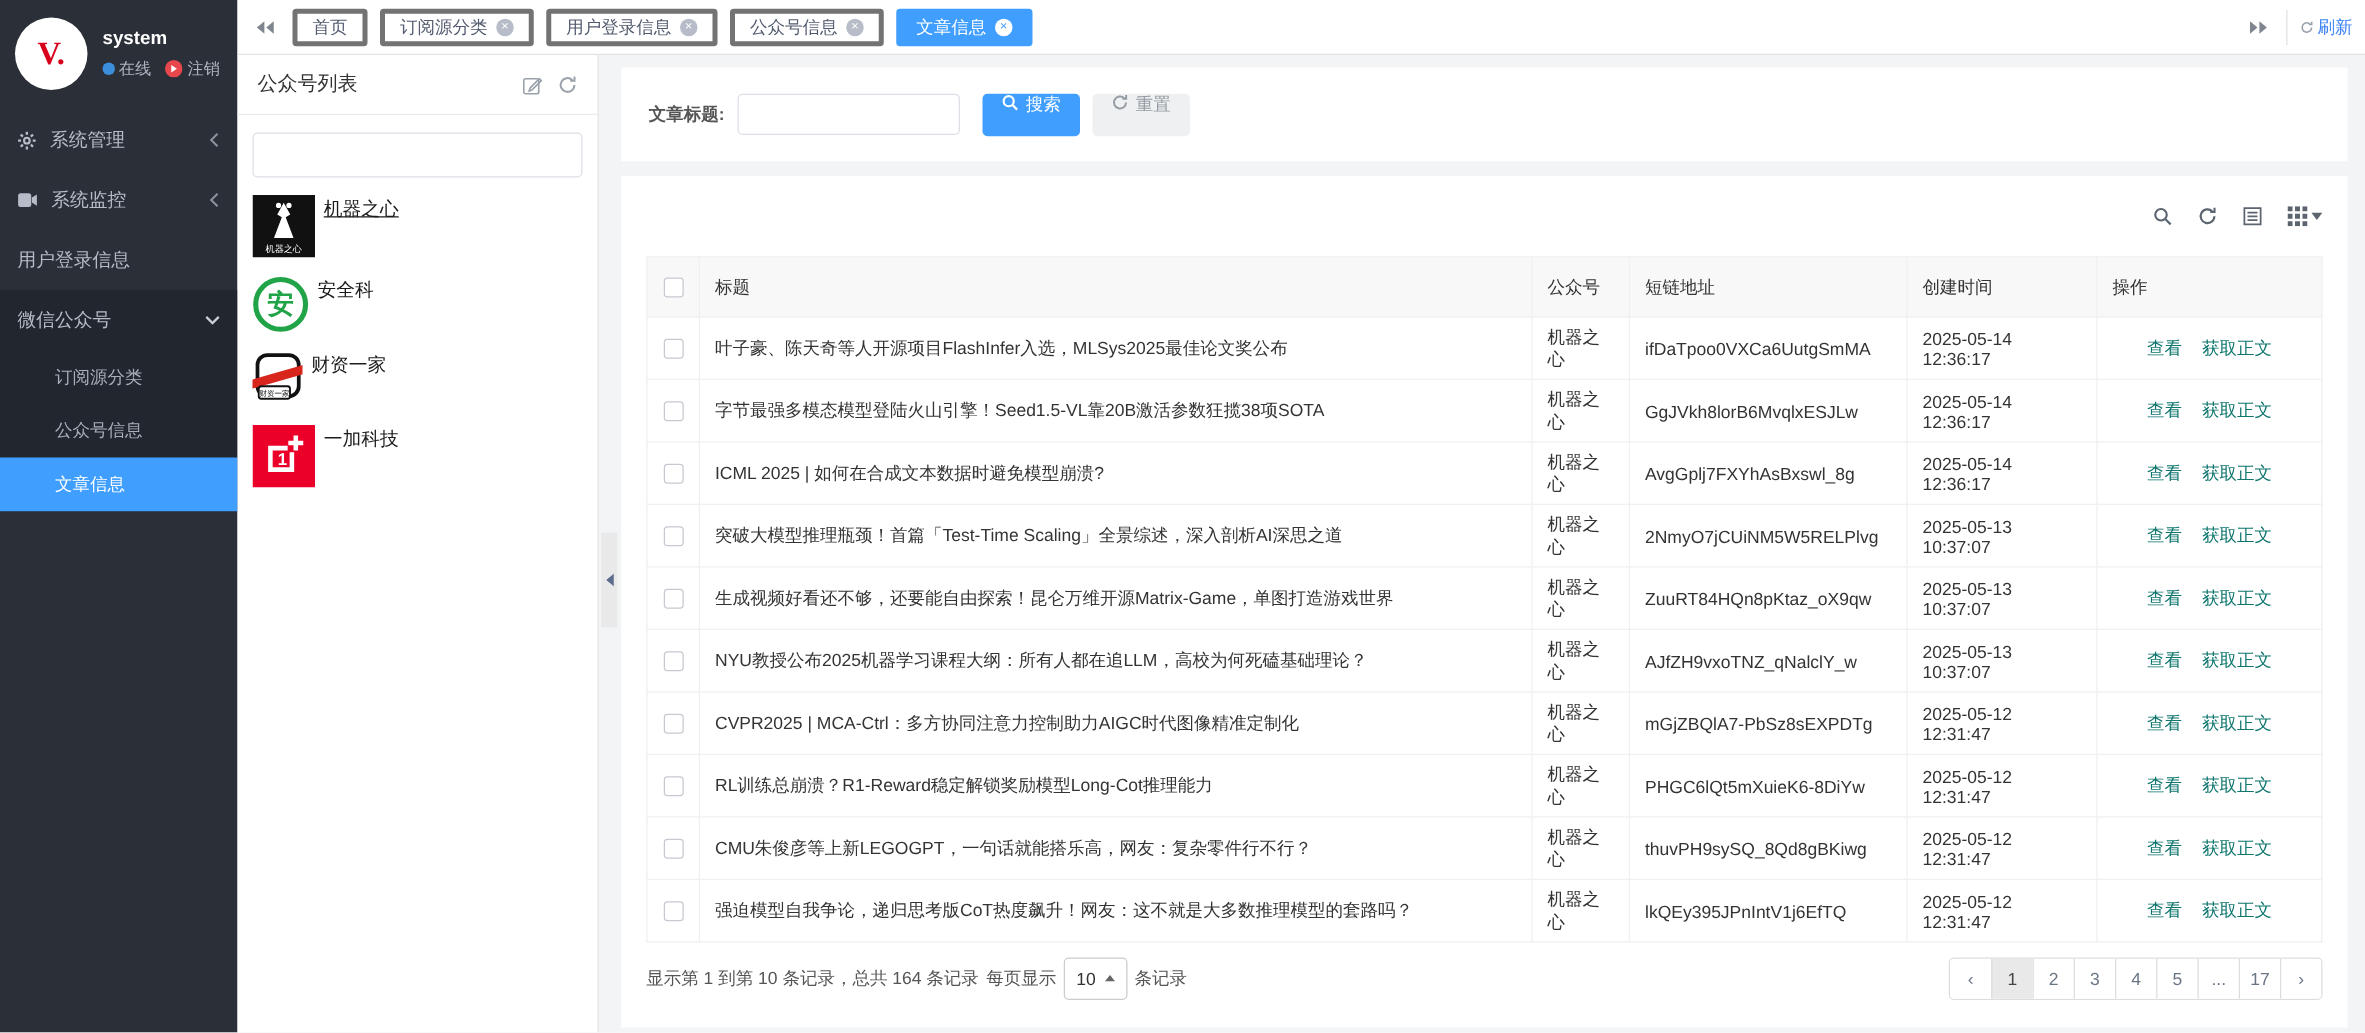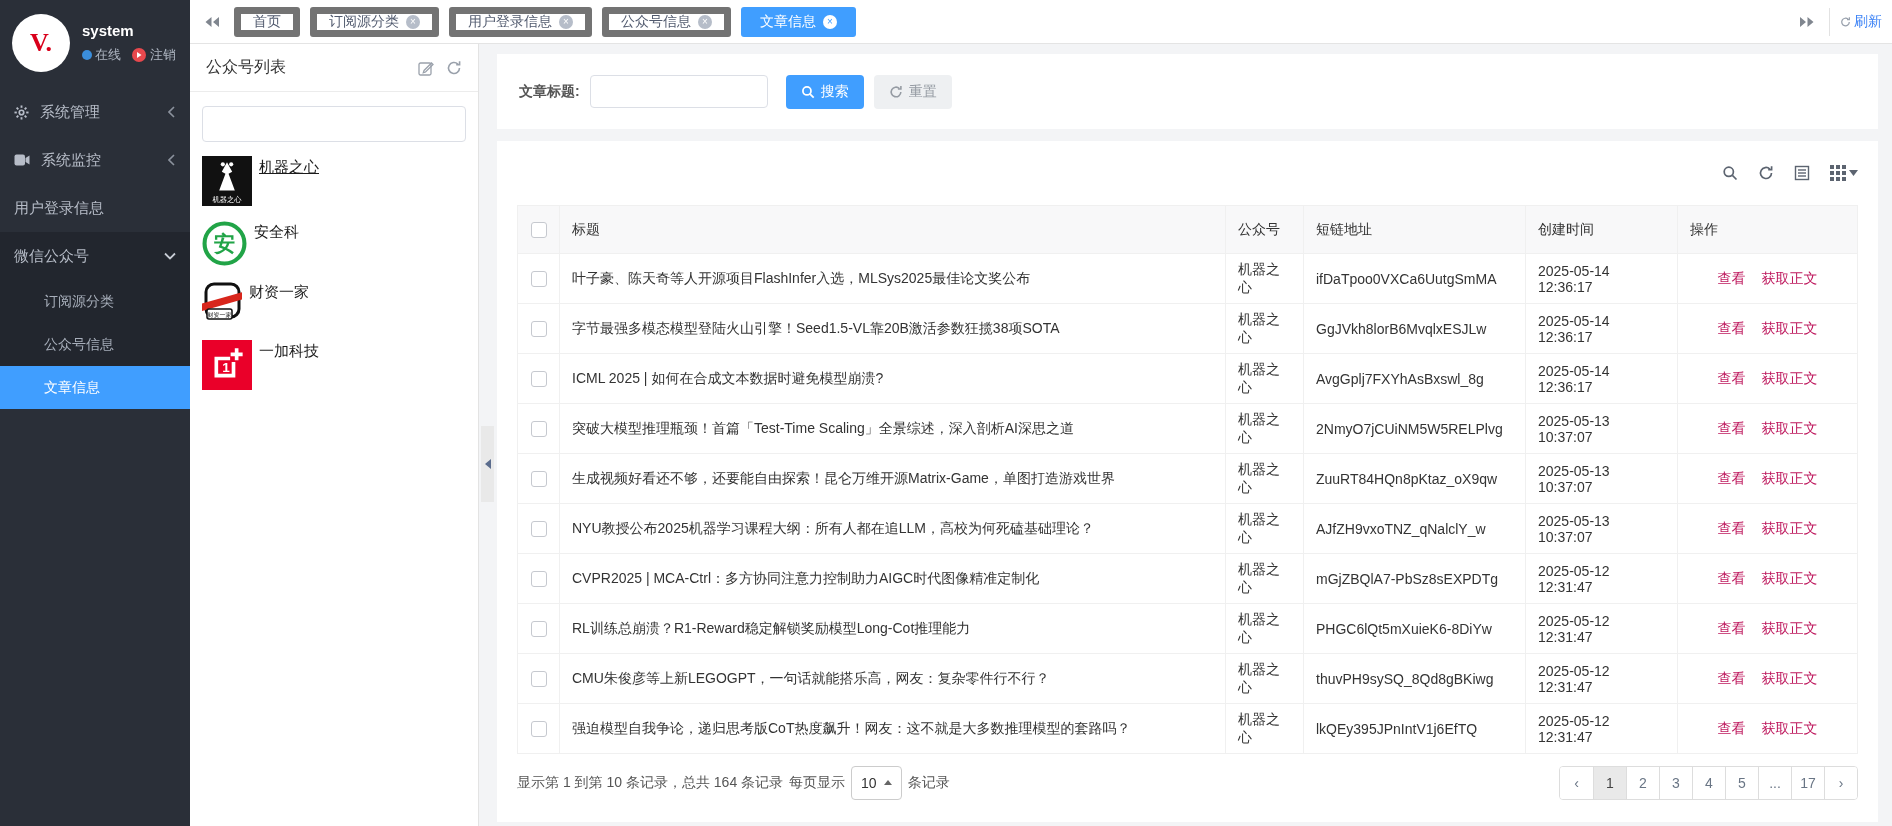--- a/index.html
+++ b/index.html
@@ -26,21 +26,21 @@
   .submenu-item.active { background:#409eff; color:#fff; }
   .chev { color:#8b929d; }
 
   
   .right-col { flex:1; display:flex; flex-direction:column; min-width:0; }
 
   
   .tabbar { height:44px; background:#fff; border-bottom:1px solid #e4e4e4; display:flex; align-items:center; padding:0 10px; gap:10px; flex-shrink:0;}
   .tab-arrow { color:#80868f; display:flex; align-items:center; cursor:pointer; padding:0 4px; flex-shrink:0;}
   .tabs { display:flex; gap:10px; flex:1; }
-  .tab { height:30px; border:7px solid #737373; border-radius:3px; background:#fff; color:#515a6e; display:flex; align-items:center;
+  .tab { height:30px; border:4px solid #737373; border-radius:3px; background:#fff; color:#515a6e; display:flex; align-items:center;
     gap:7px; padding:0 12px; font-size:14px; cursor:pointer; white-space:nowrap;}
   .tab.active { background:#409eff; border-color:#409eff; color:#fff; }
   .tab .close { width:14px; height:14px; border-radius:50%; background:#b6bdc9; color:#fff; font-size:10px; line-height:14px;
     text-align:center; display:inline-block; }
   .tab.active .close { background:#fff; color:#409eff; }
   .tab-divider { width:1px; height:28px; background:#e2e2e2; flex-shrink:0;}
   .tab-refresh { display:flex; align-items:center; gap:3px; color:#3b82f6; white-space:nowrap; width:42px; overflow:hidden; flex-shrink:0; cursor:pointer;}
 
   .content-row { flex:1; display:flex; min-height:0; }
 
@@ -59,40 +59,40 @@
   .collapse-handle { position:absolute; right:-16px; top:382px; width:13px; height:76px; background:#e9e9e9; display:flex;
     align-items:center; justify-content:center; cursor:pointer; z-index:5;}
   .collapse-handle i { width:0; height:0; border-top:5px solid transparent; border-bottom:5px solid transparent; border-right:6px solid #5b6c8d; display:block;}
 
   
   .main { flex:1; min-width:0; padding:10px 14px 4px 18px; display:flex; flex-direction:column; }
   .card { background:#fff; }
   .search-card { height:75px; display:flex; align-items:center; padding-left:22px; gap:0; flex-shrink:0;}
   .search-label { font-weight:bold; color:#555; margin-right:10px; }
   .search-input { width:178px; height:33px; border:1px solid #dcdfe6; border-radius:4px; padding:0 8px; font-size:14px; outline:none; margin-right:18px;}
-  .btn { height:34px; border:none; border-radius:4px; font-size:14px; display:inline-flex; align-items:center; gap:6px; padding:0 15px; cursor:pointer;
+  .btn { height:34px; border:none; border-radius:4px; font-size:14px; display:inline-flex; align-items:flex-start; gap:6px; padding:0 15px; cursor:pointer;
     font-family:inherit;}
   .btn-primary { background:#409eff; color:#fff; margin-right:10px; }
   .btn-plain { background:#eef0f2; color:#959ba3; }
 
   .table-card { margin-top:12px; flex:1; padding:0 20px; display:flex; flex-direction:column; }
   .table-toolbar { height:64px; display:flex; align-items:center; justify-content:flex-end; gap:20px; color:#5c6470; }
   .table-toolbar .tico { display:flex; align-items:center; gap:3px; cursor:pointer; }
   table { width:100%; border-collapse:collapse; table-layout:fixed; }
   th, td { border:1px solid #f0f0f0; padding:0 12px; font-size:14px; color:#333; }
   thead th { background:#f8f8f9; height:48px; font-weight:normal; text-align:left; }
   tbody td { height:50px; background:#fff; }
   th.c-check, td.c-check { width:42px; text-align:center; padding:0; }
   th.c-account, td.c-account { width:78px; }
   th.c-link, td.c-link { width:222px; }
   th.c-time, td.c-time { width:152px; }
   th.c-ops { width:180px; text-align:left; }
   td.c-ops { text-align:center; }
   .checkbox { width:16px; height:16px; border:1px solid #c6c9cf; border-radius:3px; background:#fff; display:inline-block; vertical-align:middle; cursor:pointer;}
-  td a { color:#be185d; text-decoration:none; cursor:pointer; }
+  td a { color:#0f766e; text-decoration:none; cursor:pointer; }
   td.c-ops a + a { margin-left:16px; }
   td.c-title { overflow:hidden; white-space:nowrap; text-overflow:ellipsis; }
 
   .pagination-bar { height:57px; display:flex; align-items:center; justify-content:space-between; color:#555; }
   .pag-left { display:flex; align-items:center; gap:6px; }
   .perpage { border:1px solid #ccc; border-radius:4px; height:34px; padding:0 9px; display:flex; align-items:center; gap:7px; cursor:pointer; color:#333;}
   .caret-up { width:0; height:0; border-left:4px solid transparent; border-right:4px solid transparent; border-bottom:5px solid #666; display:inline-block;}
   .page-group { display:flex; border:1px solid #ddd; border-radius:4px; overflow:hidden; }
   .page-item { min-width:33px; height:32px; display:flex; align-items:center; justify-content:center; color:#697585; font-size:14px;
     border-left:1px solid #ddd; cursor:pointer; padding:0 6px; background:#fff;}

